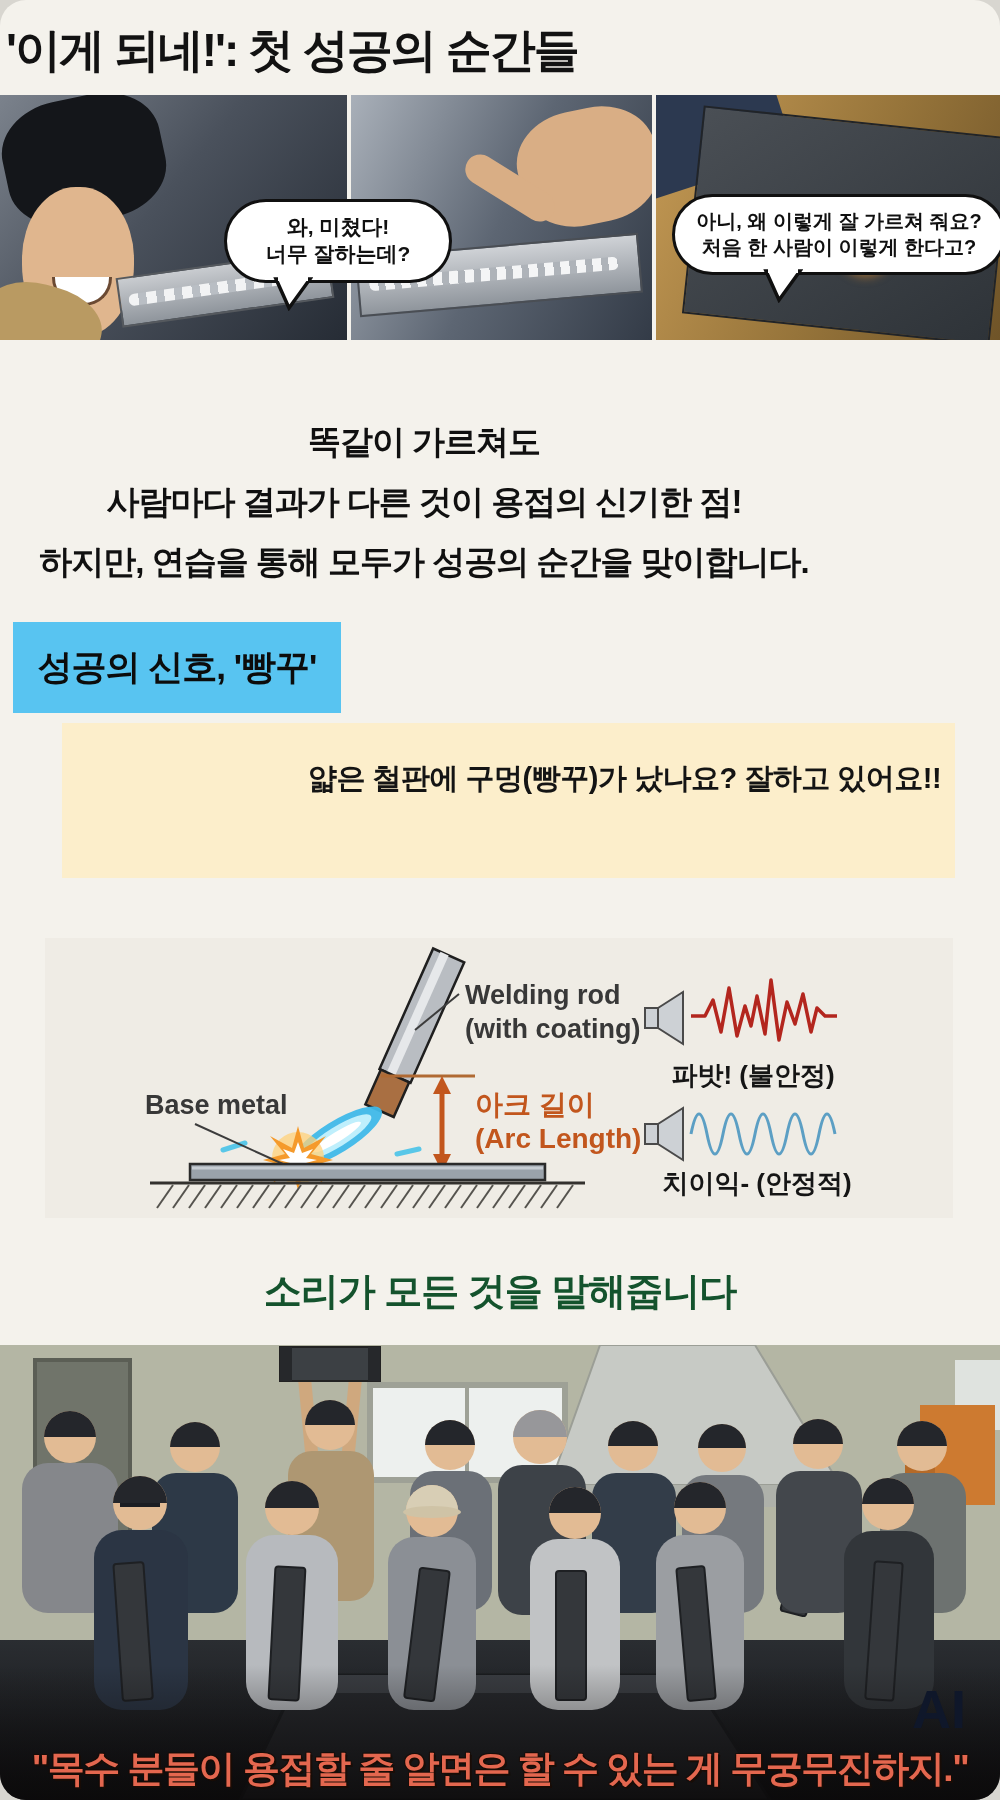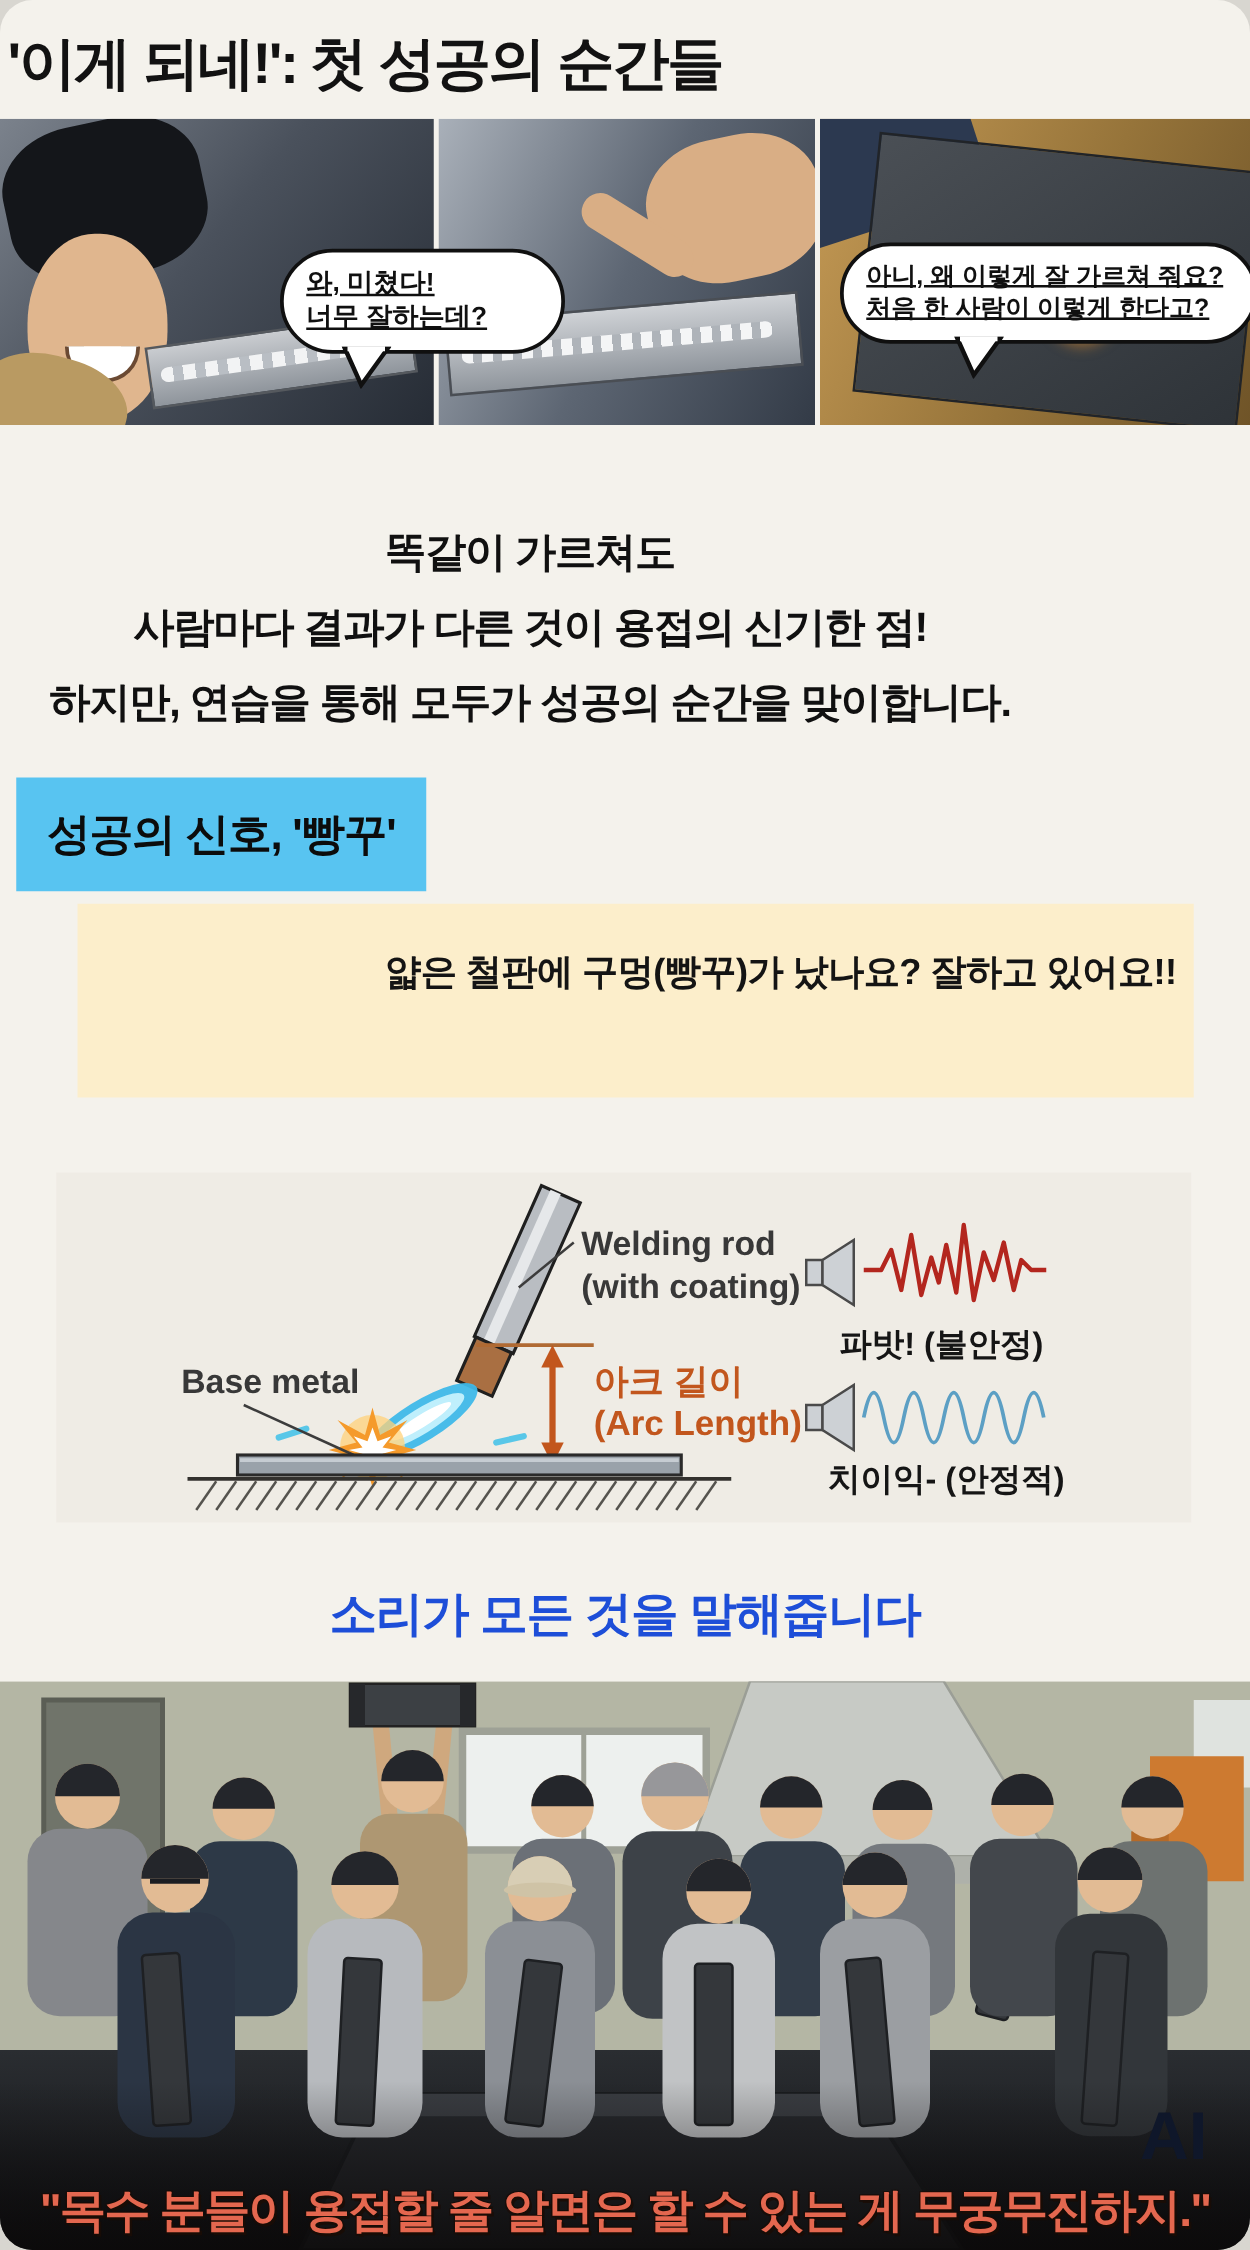--- a/index.html
+++ b/index.html
@@ -35,21 +35,21 @@
 
   .plate3{left:36px;top:26px;width:305px;height:205px;background:linear-gradient(140deg,#4a4f55,#2e3338);
           transform:rotate(6deg);border:2px solid #212428;}
   .hole3{position:absolute;left:150px;top:100px;width:48px;height:48px;border-radius:50%;
          background:radial-gradient(circle,#141414 38%,#5e4420 62%,#c89a4e 78%,#8a6a33 100%);
          box-shadow:0 0 10px 4px rgba(222,140,44,.55);}
   .sleeve3{left:-24px;top:-26px;width:150px;height:110px;background:#2c3950;transform:rotate(-18deg);}
 
   
   .bubble{position:absolute;background:#fff;border:3.5px solid #101010;border-radius:46px;
-          text-align:left;font-weight:800;color:#101010;line-height:1.28;padding:12px 18px;text-decoration:underline;}
+          text-align:center;font-weight:800;color:#101010;line-height:1.28;padding:12px 18px;}
   .bubble-text{white-space:pre-line;}
   .b1{left:224px;top:104px;width:186px;font-size:21px;}
   .b2{left:672px;top:99px;width:292px;font-size:20px;}
   .tail{position:absolute;}
 
   
   .intro{left:0;top:412px;width:848px;text-align:center;font-weight:900;font-size:33px;color:#101010;}
   .intro div{height:60px;line-height:60px;letter-spacing:-1px;}
 
   
@@ -57,21 +57,21 @@
   .note-text{position:absolute;left:246px;top:34px;font-size:29px;font-weight:800;line-height:1.48;color:#141414;letter-spacing:-0.5px;}
   .blue-head{left:13px;top:622px;width:328px;height:91px;background:#58c4f1;display:flex;align-items:center;justify-content:center;
              font-size:35px;font-weight:900;color:#0c0c0c;letter-spacing:-1px;}
 
   
   .panel{left:45px;top:938px;width:908px;height:280px;background:#efece5;}
   .panel svg{display:block;}
   .svg-label{font-family:"Liberation Sans","DejaVu Sans",sans-serif;}
 
   
-  .sound-head{left:0;top:1266px;width:1000px;text-align:center;font-size:38px;font-weight:900;letter-spacing:-1px;color:#1d4ed8;}
+  .sound-head{left:0;top:1266px;width:1000px;text-align:center;font-size:38px;font-weight:900;letter-spacing:-1px;color:#14532d;}
 
   
   .gphoto{left:0;top:1345px;width:1000px;height:455px;overflow:hidden;}
   .watermark{right:34px;top:1678px;font-size:54px;font-weight:900;color:#0f172a;letter-spacing:0px;}
   .caption{left:0;top:1744px;width:1000px;text-align:center;font-size:37px;font-weight:900;letter-spacing:-1.5px;
            color:#e4674f;text-shadow:2px 2px 0 rgba(25,12,6,.9),-1px -1px 0 rgba(25,12,6,.7),
            1px -1px 0 rgba(25,12,6,.7),-1px 1px 0 rgba(25,12,6,.7);}
 </style>
 </head>
 <body>

